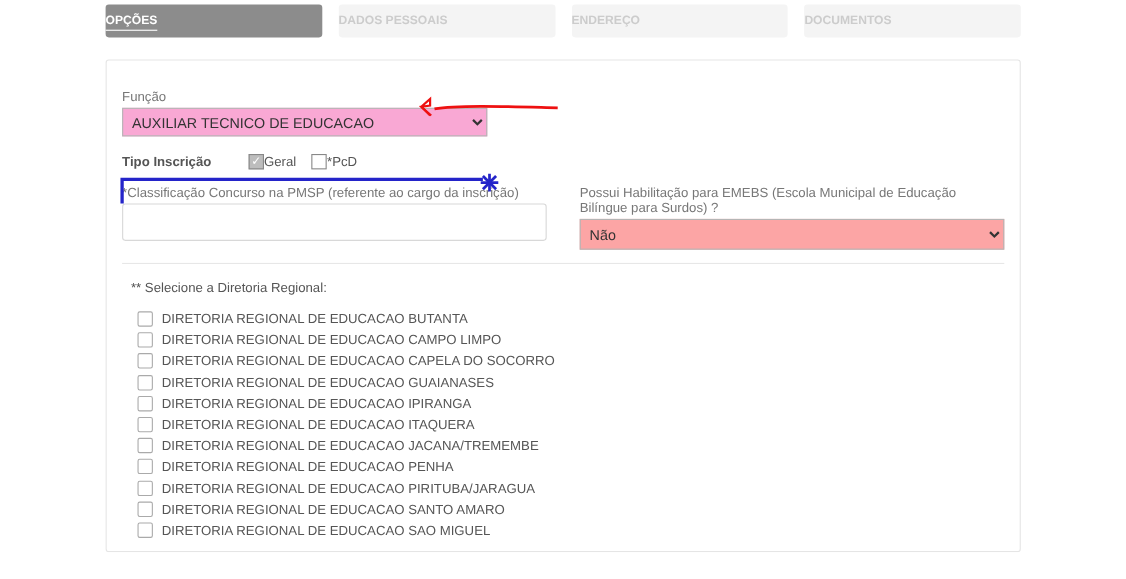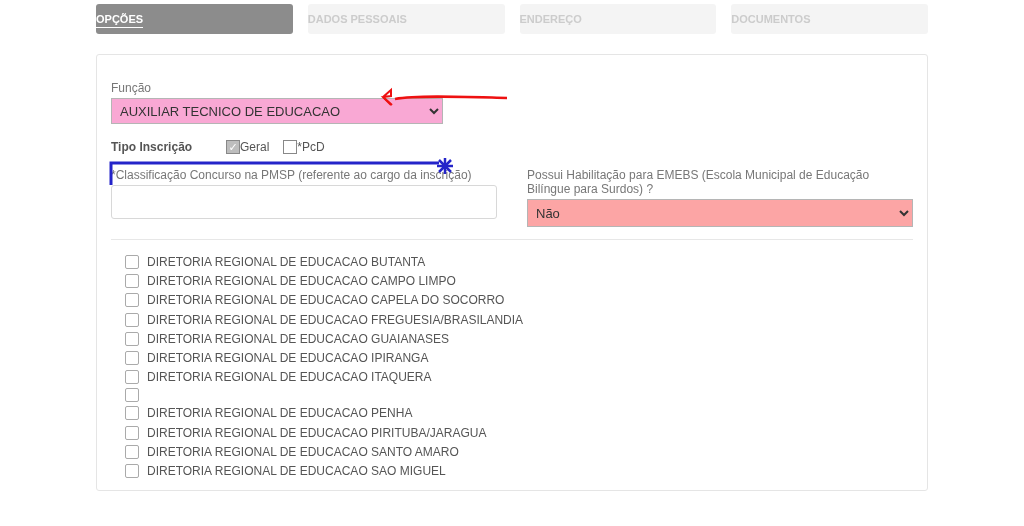--- a/index.html
+++ b/index.html
@@ -230,52 +230,50 @@
       <div class="col">
         <label class="field-label">Possui Habilitação para EMEBS (Escola Municipal de Educação Bilíngue para Surdos) ?</label>
         <select class="full">
           <option>Não</option>
         </select>
       </div>
     </div>
 
     <hr class="divider">
 
+    <div class="dir-title">** Selecione a Diretoria Regional:</div>
 
     <div class="dir-list">
         <div class="dir-item">
           <span class="cbx"></span>
           <span>DIRETORIA REGIONAL DE EDUCACAO BUTANTA</span>
         </div>
         <div class="dir-item">
           <span class="cbx"></span>
           <span>DIRETORIA REGIONAL DE EDUCACAO CAMPO LIMPO</span>
         </div>
         <div class="dir-item">
           <span class="cbx"></span>
           <span>DIRETORIA REGIONAL DE EDUCACAO CAPELA DO SOCORRO</span>
         </div>
         <div class="dir-item">
           <span class="cbx"></span>
-          <span>DIRETORIA REGIONAL DE EDUCACAO FREGUESIA/BRASILANDIA</span>
-        </div>
-        <div class="dir-item">
-          <span class="cbx"></span>
           <span>DIRETORIA REGIONAL DE EDUCACAO GUAIANASES</span>
         </div>
         <div class="dir-item">
           <span class="cbx"></span>
           <span>DIRETORIA REGIONAL DE EDUCACAO IPIRANGA</span>
         </div>
         <div class="dir-item">
           <span class="cbx"></span>
           <span>DIRETORIA REGIONAL DE EDUCACAO ITAQUERA</span>
         </div>
         <div class="dir-item">
           <span class="cbx"></span>
+          <span>DIRETORIA REGIONAL DE EDUCACAO JACANA/TREMEMBE</span>
         </div>
         <div class="dir-item">
           <span class="cbx"></span>
           <span>DIRETORIA REGIONAL DE EDUCACAO PENHA</span>
         </div>
         <div class="dir-item">
           <span class="cbx"></span>
           <span>DIRETORIA REGIONAL DE EDUCACAO PIRITUBA/JARAGUA</span>
         </div>
         <div class="dir-item">

